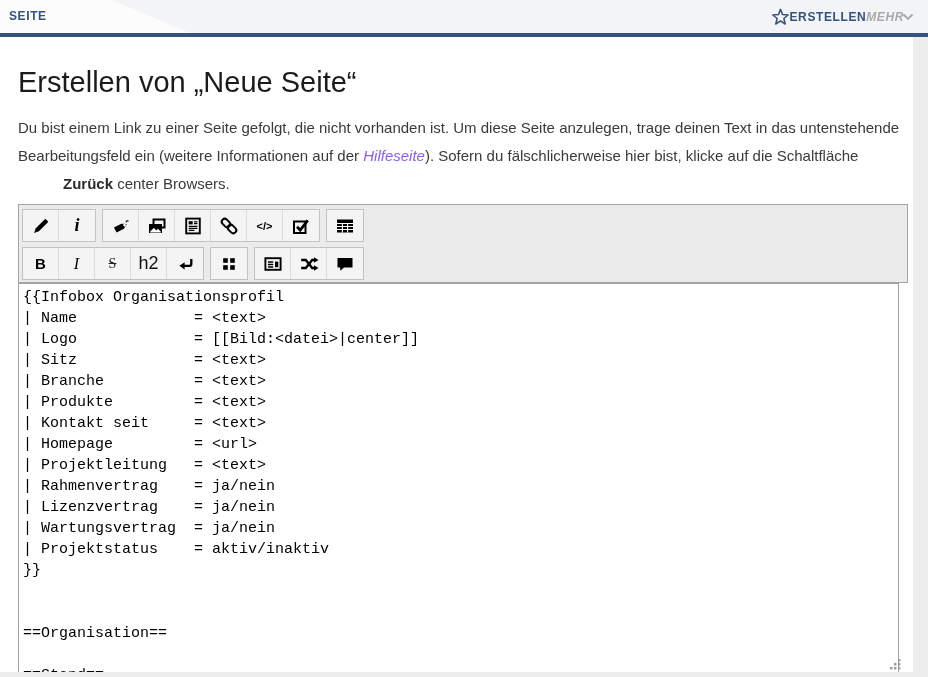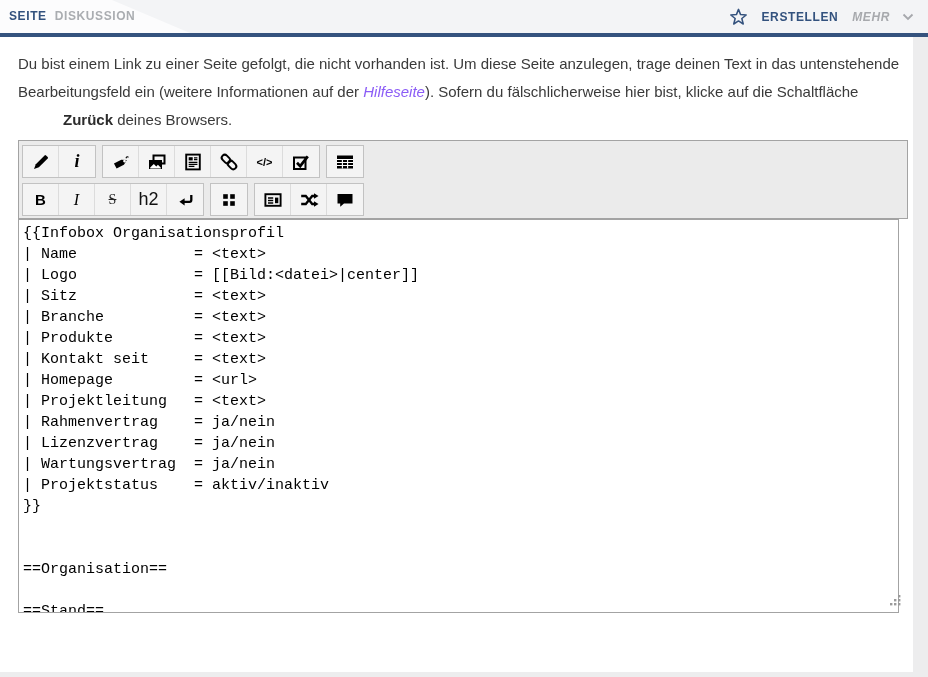--- a/index.html
+++ b/index.html
@@ -29,21 +29,21 @@
   }
   .tabs { position: relative; display: flex; gap: 8px; margin-left: 9px; }
   .tab {
     font-size: 12px; font-weight: bold; letter-spacing: .6px;
     text-transform: uppercase; cursor: pointer; line-height: 33px;
   }
   .tab.active { color: #33527e; }
   .tab.inactive { color: #aaadb1; }
   .topbar-actions {
     position: relative; margin-left: auto; margin-right: 14px;
-    display: flex; align-items: center; gap: 14px;
+    display: flex; align-items: center; 
   }
   .star-btn { display:flex; align-items:center; cursor:pointer; }
   .action-label { font-size: 12px; font-weight: bold; letter-spacing: .6px; color: #33527e; cursor:pointer; }
   .action-label.muted { color: #a7a9ad; cursor:pointer;font-style:italic; }
   .chev { display:flex; align-items:center; cursor:pointer; margin-left: -2px; }
 
   
   .right-strip { position:absolute; top:37px; right:0; width:15px; bottom:0; background:#ededee; }
   .bottom-strip { position:absolute; left:0; bottom:0; width:100%; height:5px; background:#ededee; }
 
@@ -110,43 +110,43 @@
   }
   .resize-grip { position: absolute; right: 2px; bottom: 3px; cursor: nwse-resize; }
 </style>
 </head>
 <body>
 
 <div class="topbar">
   <div class="tab-wedge"></div>
   <div class="tabs">
     <span class="tab active">SEITE</span>
-    <span class="tab inactive">DISKUSSION</span>
   </div>
   <div class="topbar-actions">
     <span class="star-btn">
       <svg width="19" height="19" viewBox="0 0 20 20">
         <polygon points="10,2.5 12.2,8 18.1,8.4 13.5,12.1 15,17.9 10,14.7 5,17.9 6.5,12.1 1.9,8.4 7.8,8" fill="none" stroke="#35537e" stroke-width="1.6" stroke-linejoin="round"></polygon>
       </svg>
     </span>
     <span class="action-label">ERSTELLEN</span>
     <span class="action-label muted">MEHR</span>
     <span class="chev">
       <svg width="12" height="8" viewBox="0 0 12 8">
         <path d="M1.5 1.5 L6 6 L10.5 1.5" fill="none" stroke="#a6a8ac" stroke-width="1.8"></path>
       </svg>
     </span>
   </div>
 </div>
 
 <div class="right-strip"></div>
 
 <div class="content">
-
-  <p class="intro"><span>Du bist einem Link zu einer Seite gefolgt, die nicht vorhanden ist. Um diese Seite anzulegen, trage deinen Text in das untenstehende Bearbeitungsfeld ein (weitere Informationen auf der </span><a>Hilfeseite</a><span>). Sofern du fälschlicherweise hier bist, klicke auf die Schaltfläche </span><b>Zurück</b><span> deines Browsers.</span></p>
+  <h1 class="page-title">Erstellen von „Neue Seite“</h1>
+
+  <p class="intro"><span>Du bist einem Link zu einer Seite gefolgt, die nicht vorhanden ist. Um diese Seite anzulegen, trage deinen Text in das untenstehende Bearbeitungsfeld ein (weitere Informationen auf der </span><a>Hilfeseite</a><span>). Sofern du fälschlicherweise hier bist, klicke auf die Schaltfläche </span><b>Zurück</b><span> center Browsers.</span></p>
 
   <div class="wikitoolbar">
     <div class="tb-row">
       <div class="tb-group">
         <span class="tb-btn">
           <svg width="20" height="20" viewBox="0 0 20 20">
             <path d="M3 17 L4.8 12.2 L13.6 3.4 a1 1 0 0 1 1.4 0 l1.7 1.7 a1 1 0 0 1 0 1.4 L7.9 15.3 Z" fill="#000"></path>
           </svg>
         </span>
         <span class="tb-btn">

